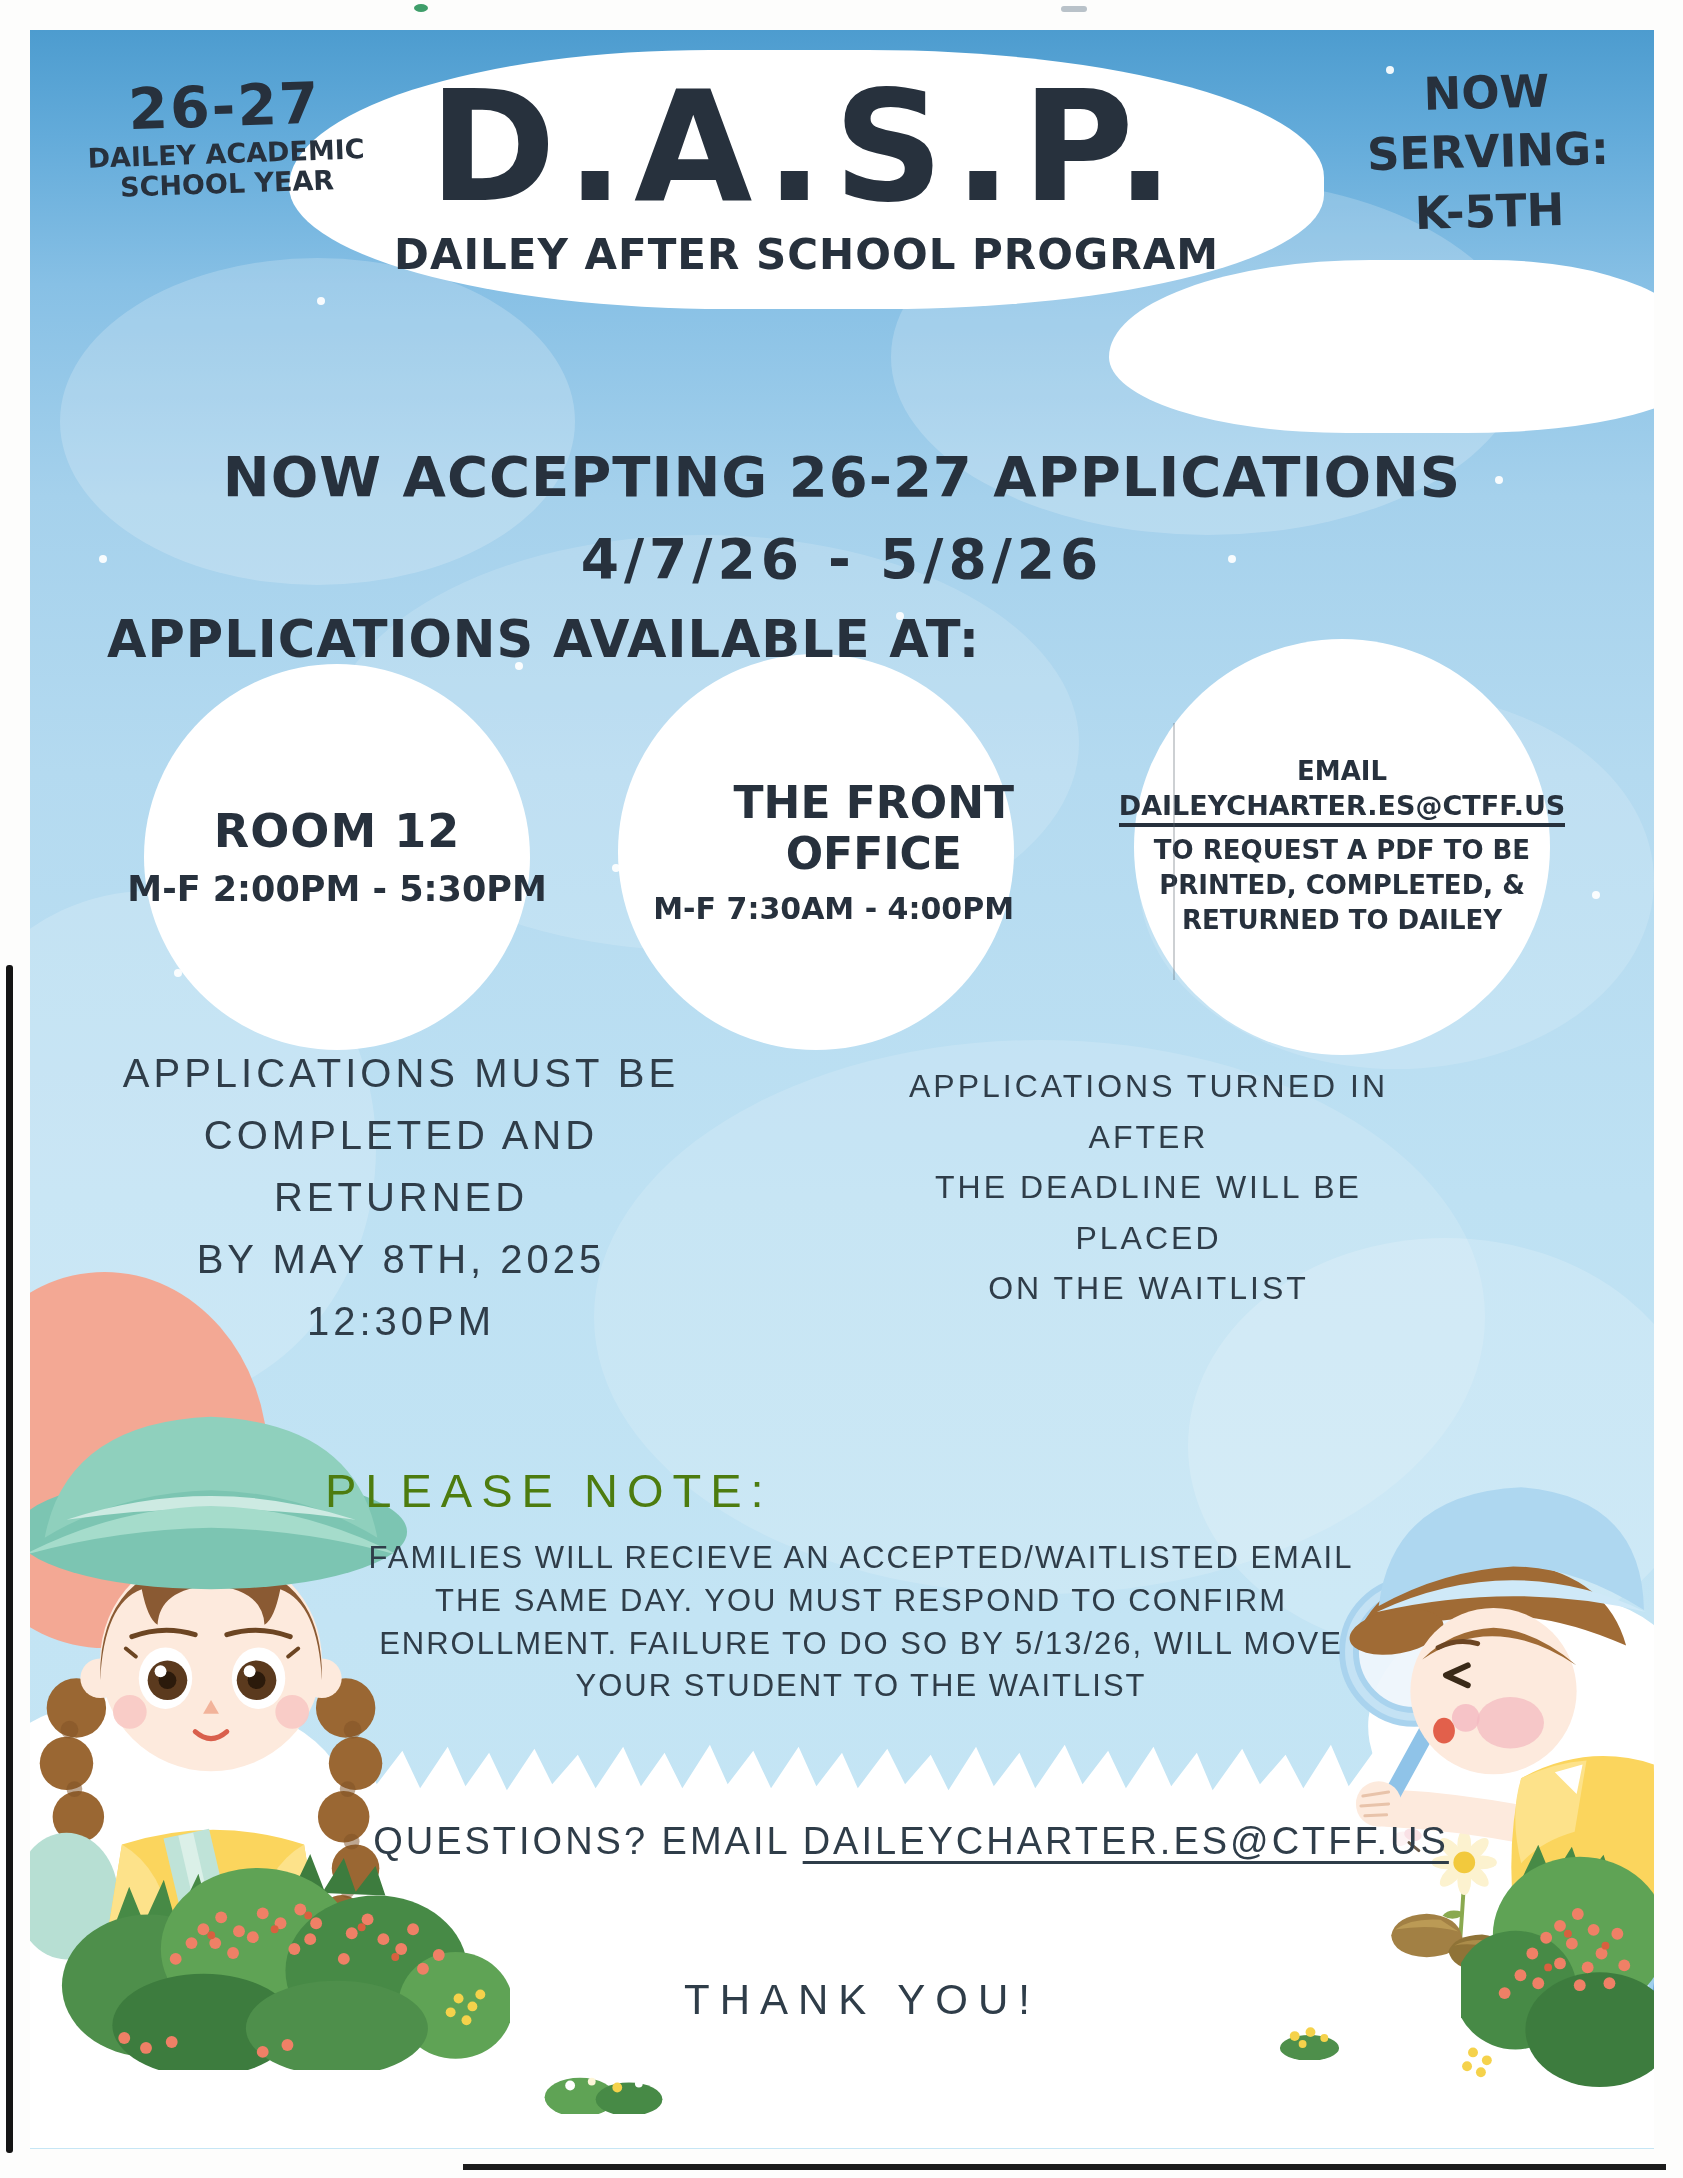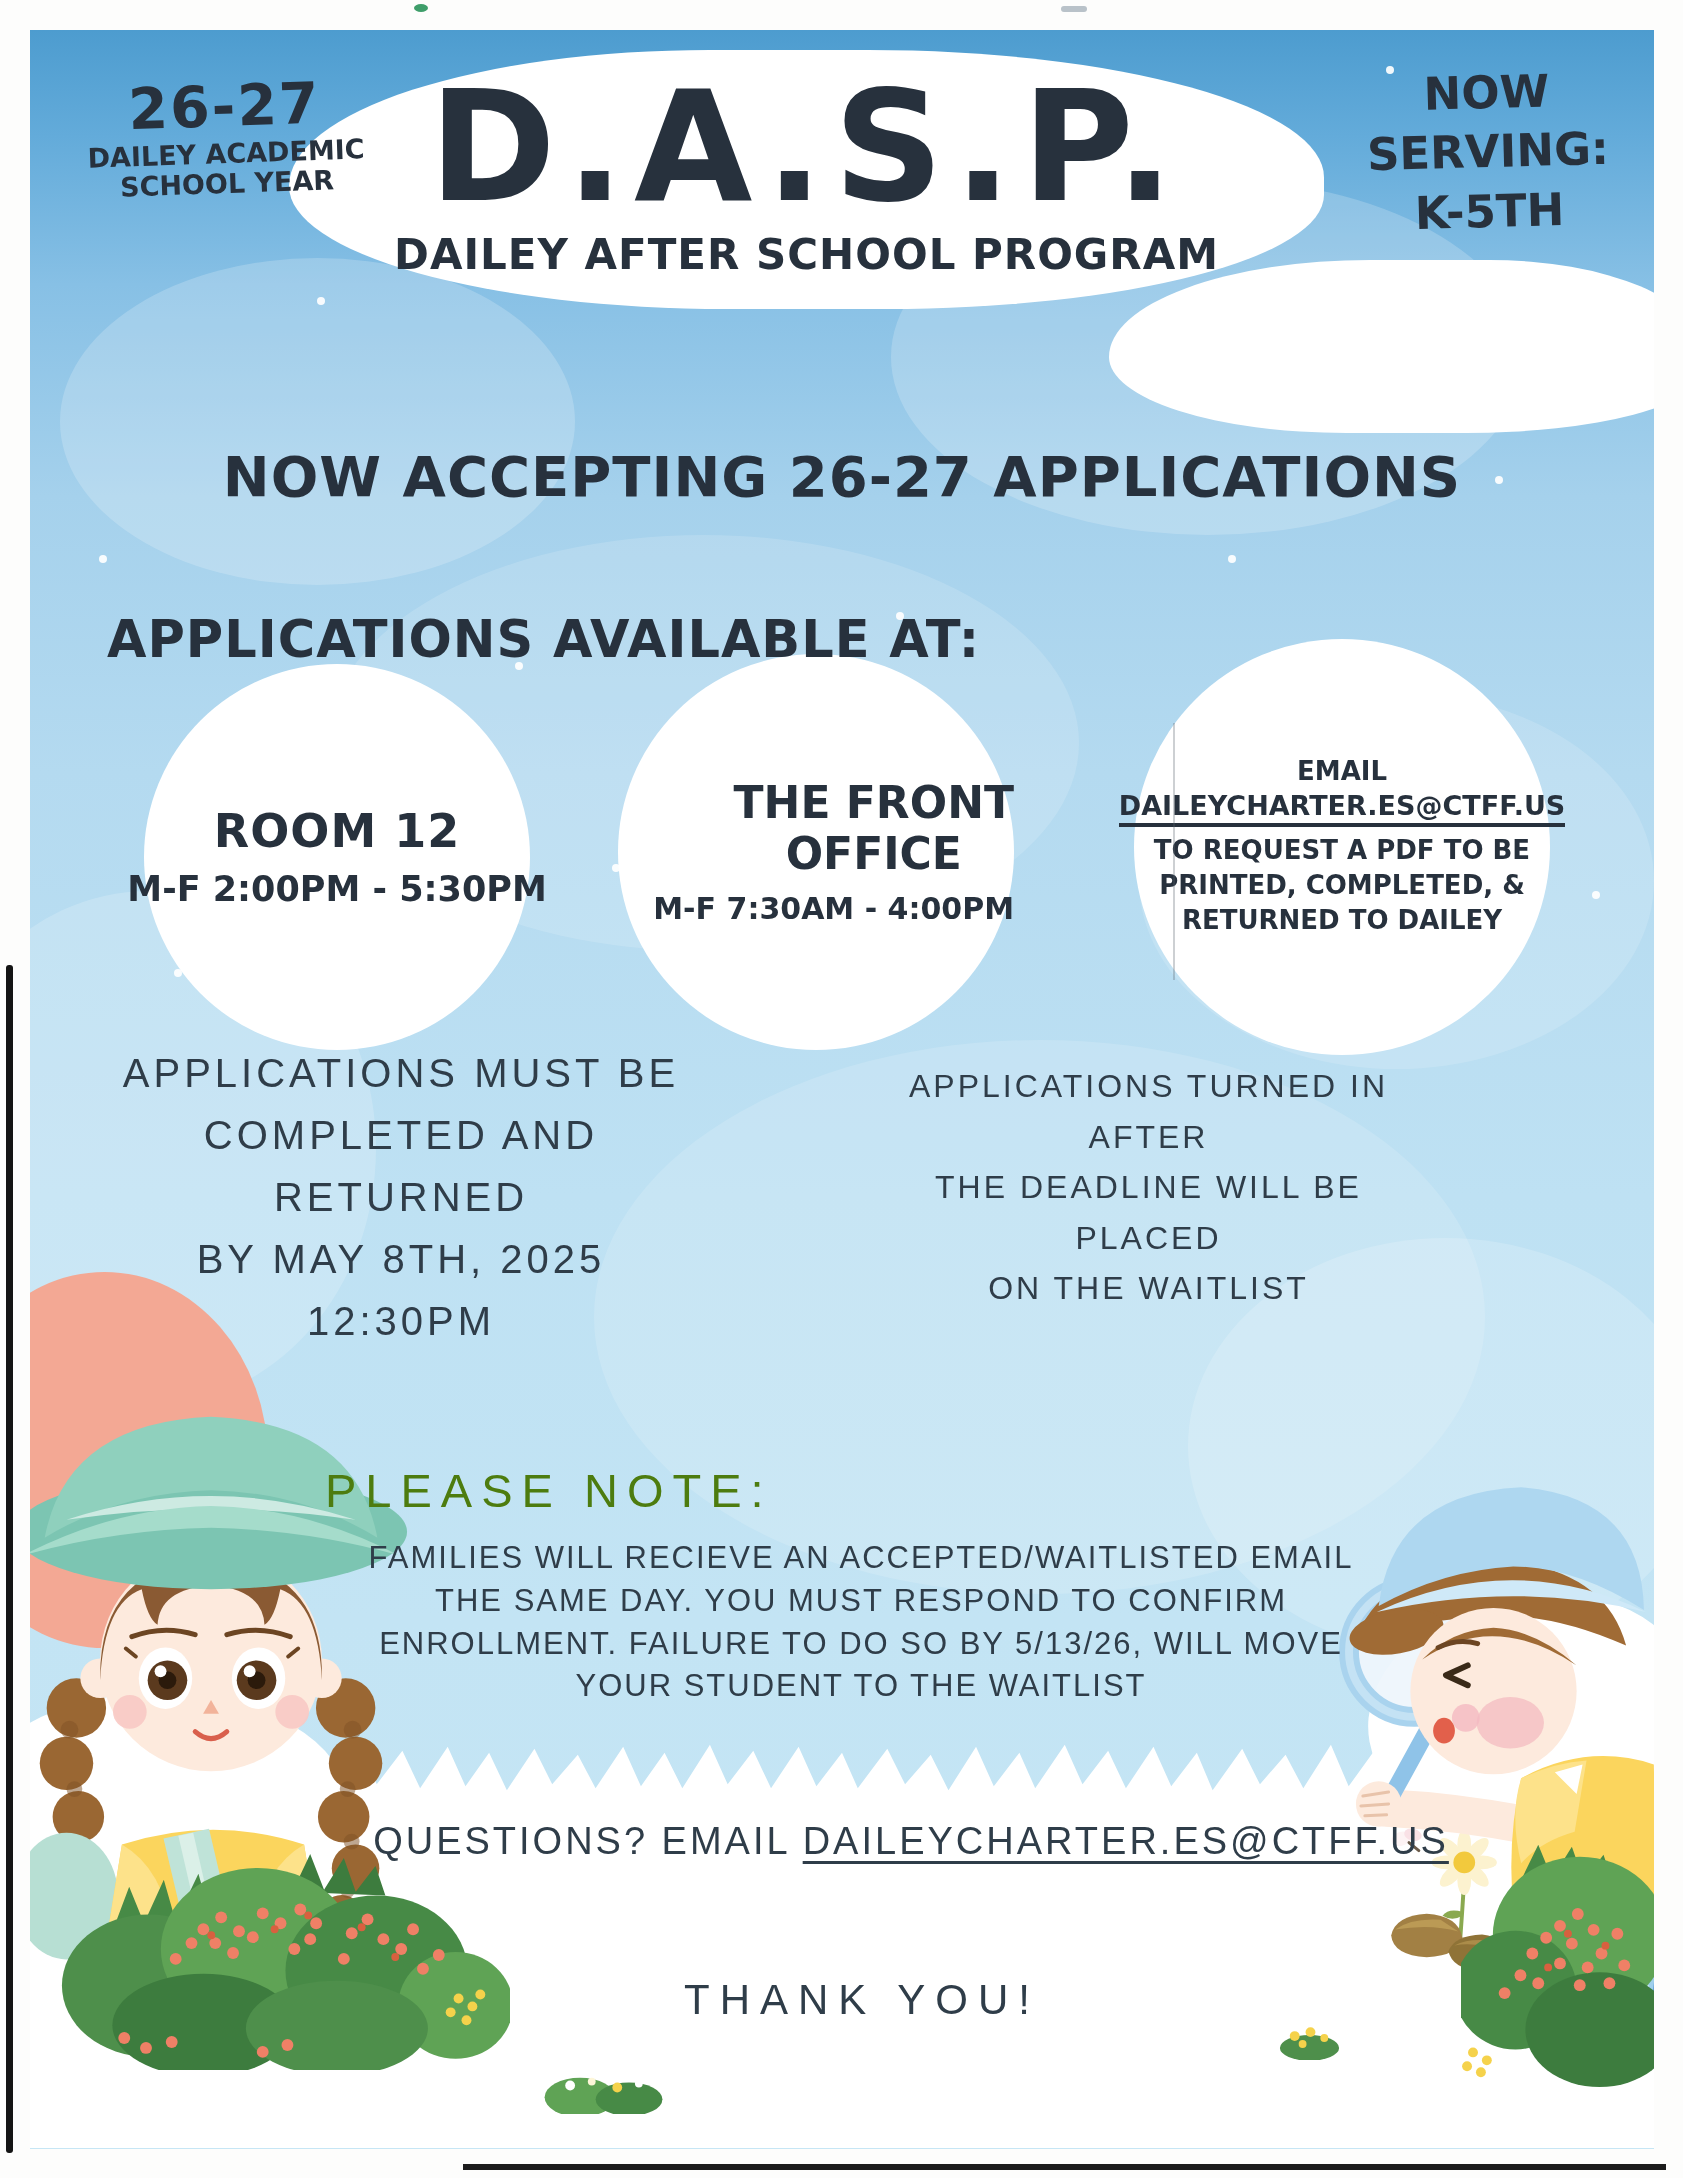--- a/index.html
+++ b/index.html
@@ -347,20 +347,21 @@
   <div class="abs txt dasp-wrap ctr">
     <div class="bubbly dasp-acronym">D.A.S.P.</div>
     <div class="bubbly dasp-sub">DAILEY AFTER SCHOOL PROGRAM</div>
   </div>
 
   <div class="abs txt bubbly serving ctr pre">NOW
 SERVING:
 K-5TH</div>
 
   <div class="abs txt bubbly h-accepting ctr">NOW ACCEPTING 26-27 APPLICATIONS</div>
+  <div class="abs txt bubbly h-dates ctr">4/7/26 - 5/8/26</div>
   <div class="abs txt bubbly h-avail">APPLICATIONS AVAILABLE AT:</div>
 
   <div class="abs txt hand dl-left ctr pre">APPLICATIONS MUST BE
 COMPLETED AND RETURNED
 BY MAY 8TH, 2025 12:30PM</div>
   <div class="abs txt hand dl-right ctr pre">APPLICATIONS TURNED IN AFTER
 THE DEADLINE WILL BE PLACED
 ON THE WAITLIST</div>
 
 

